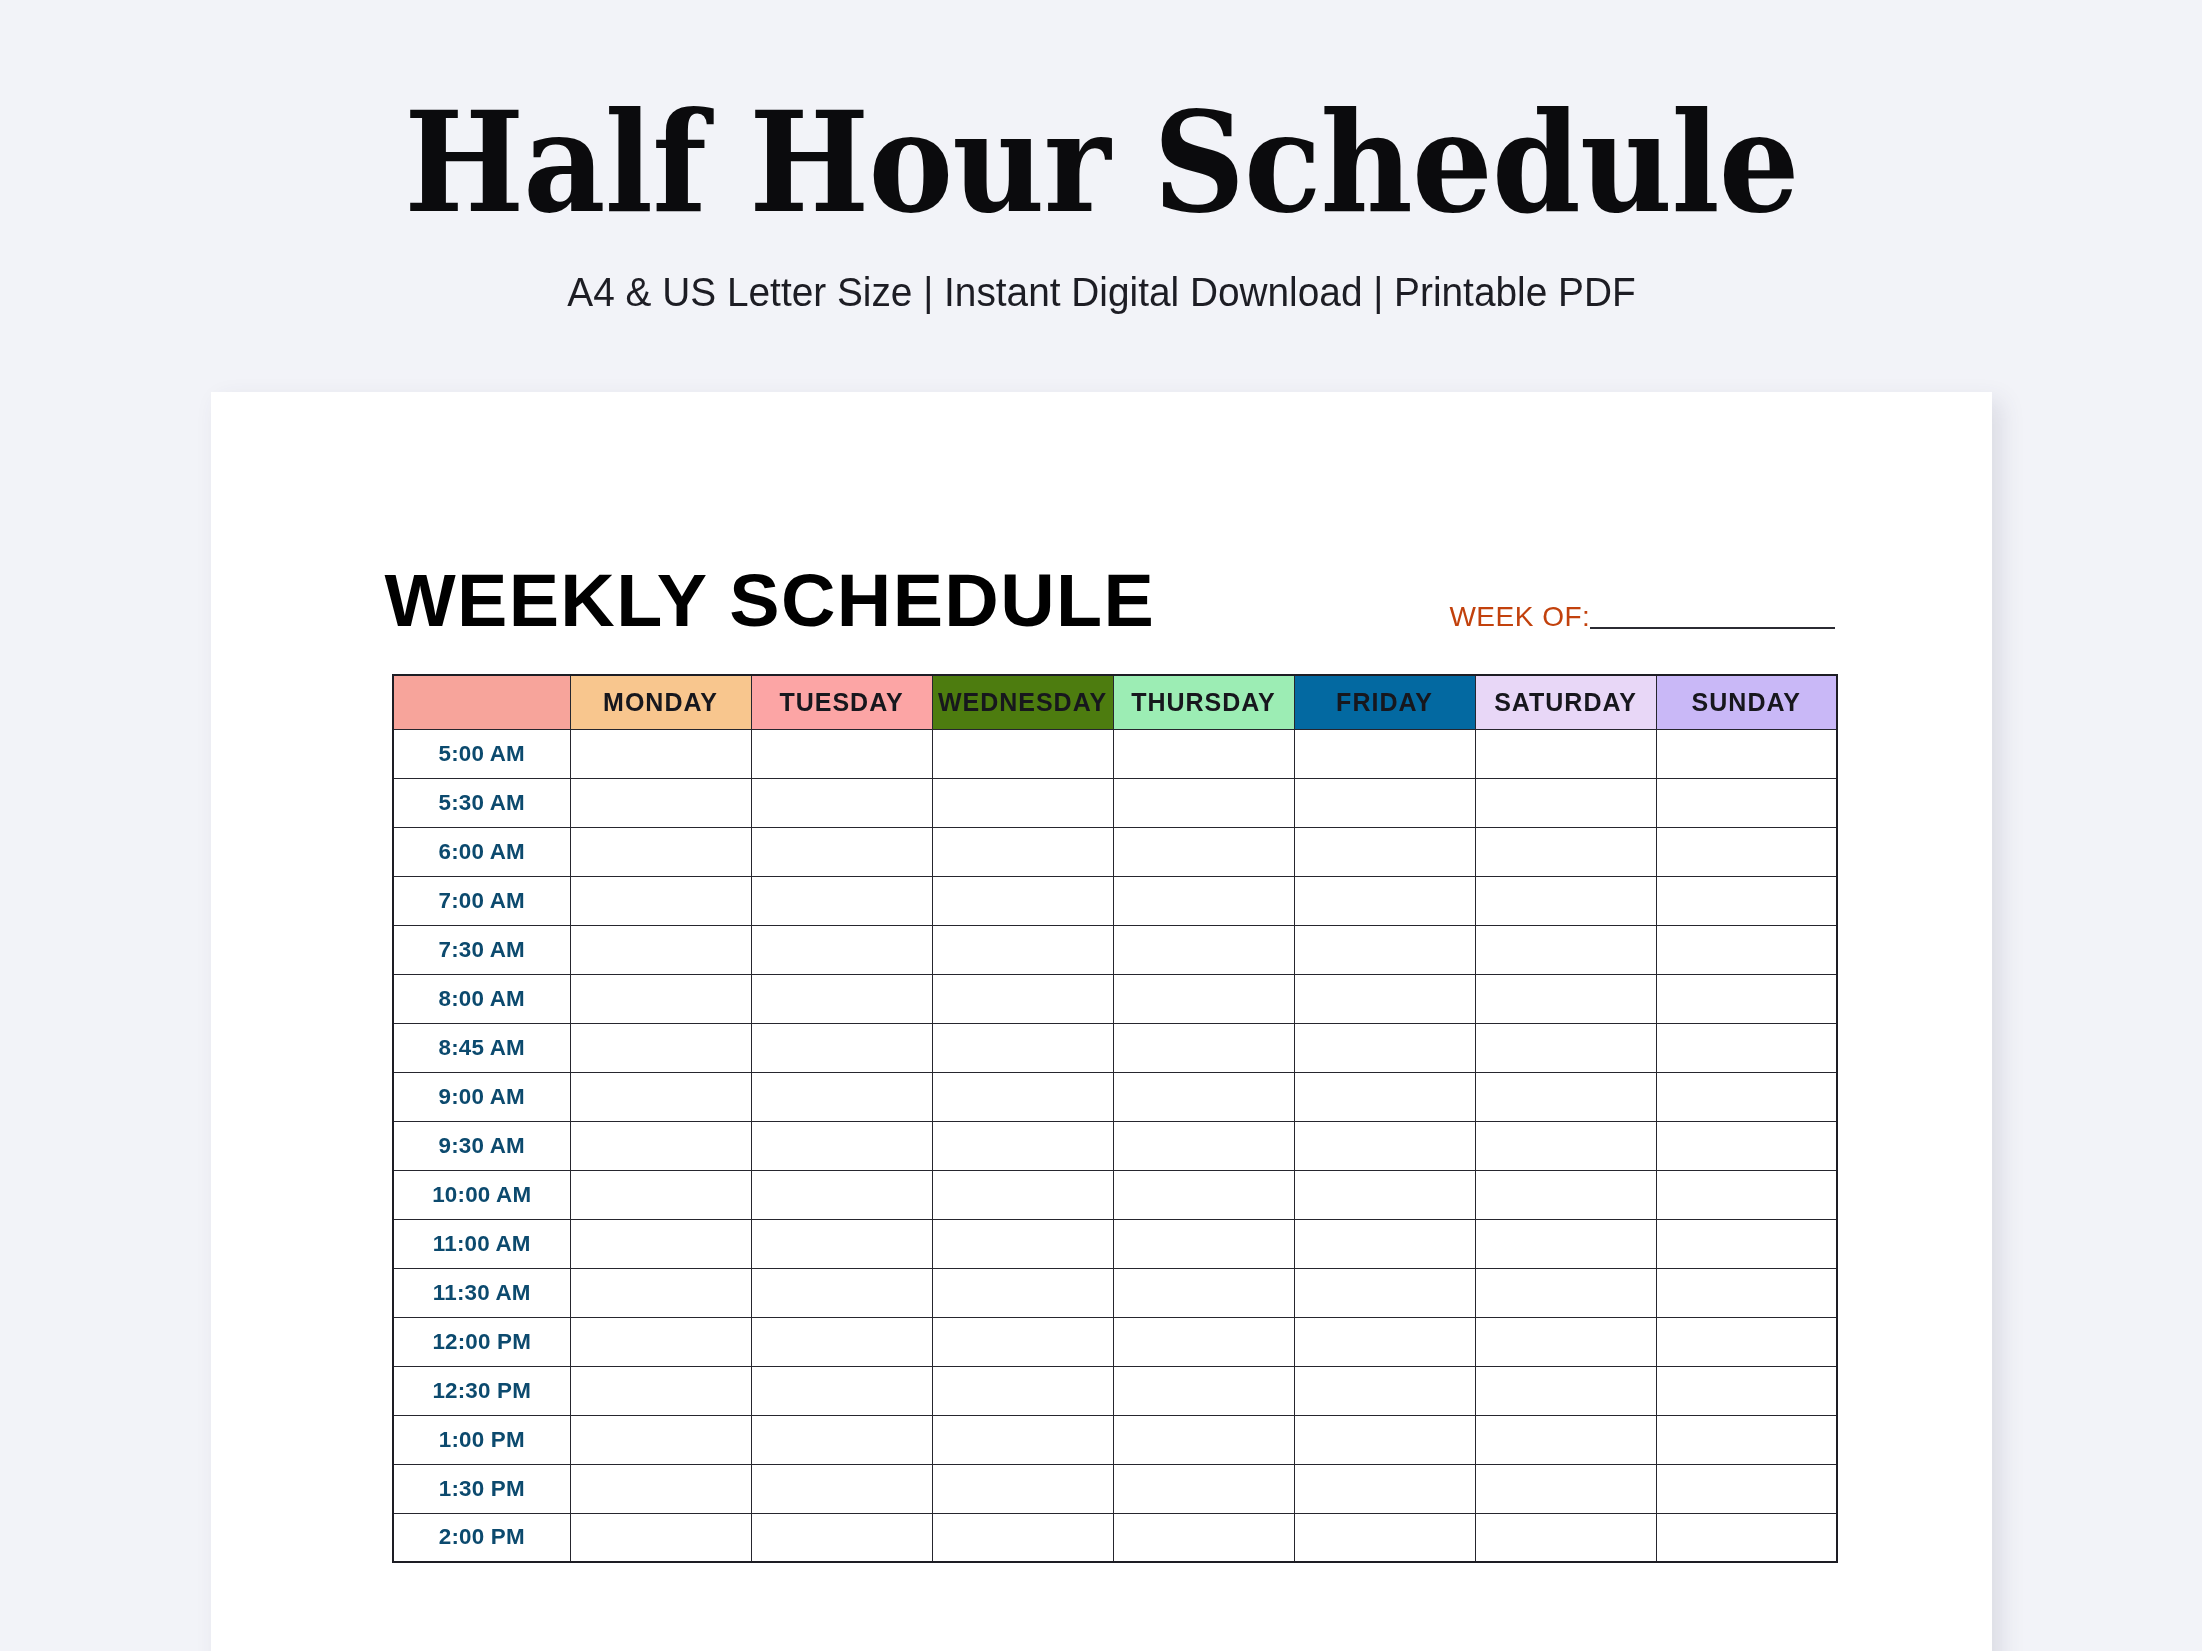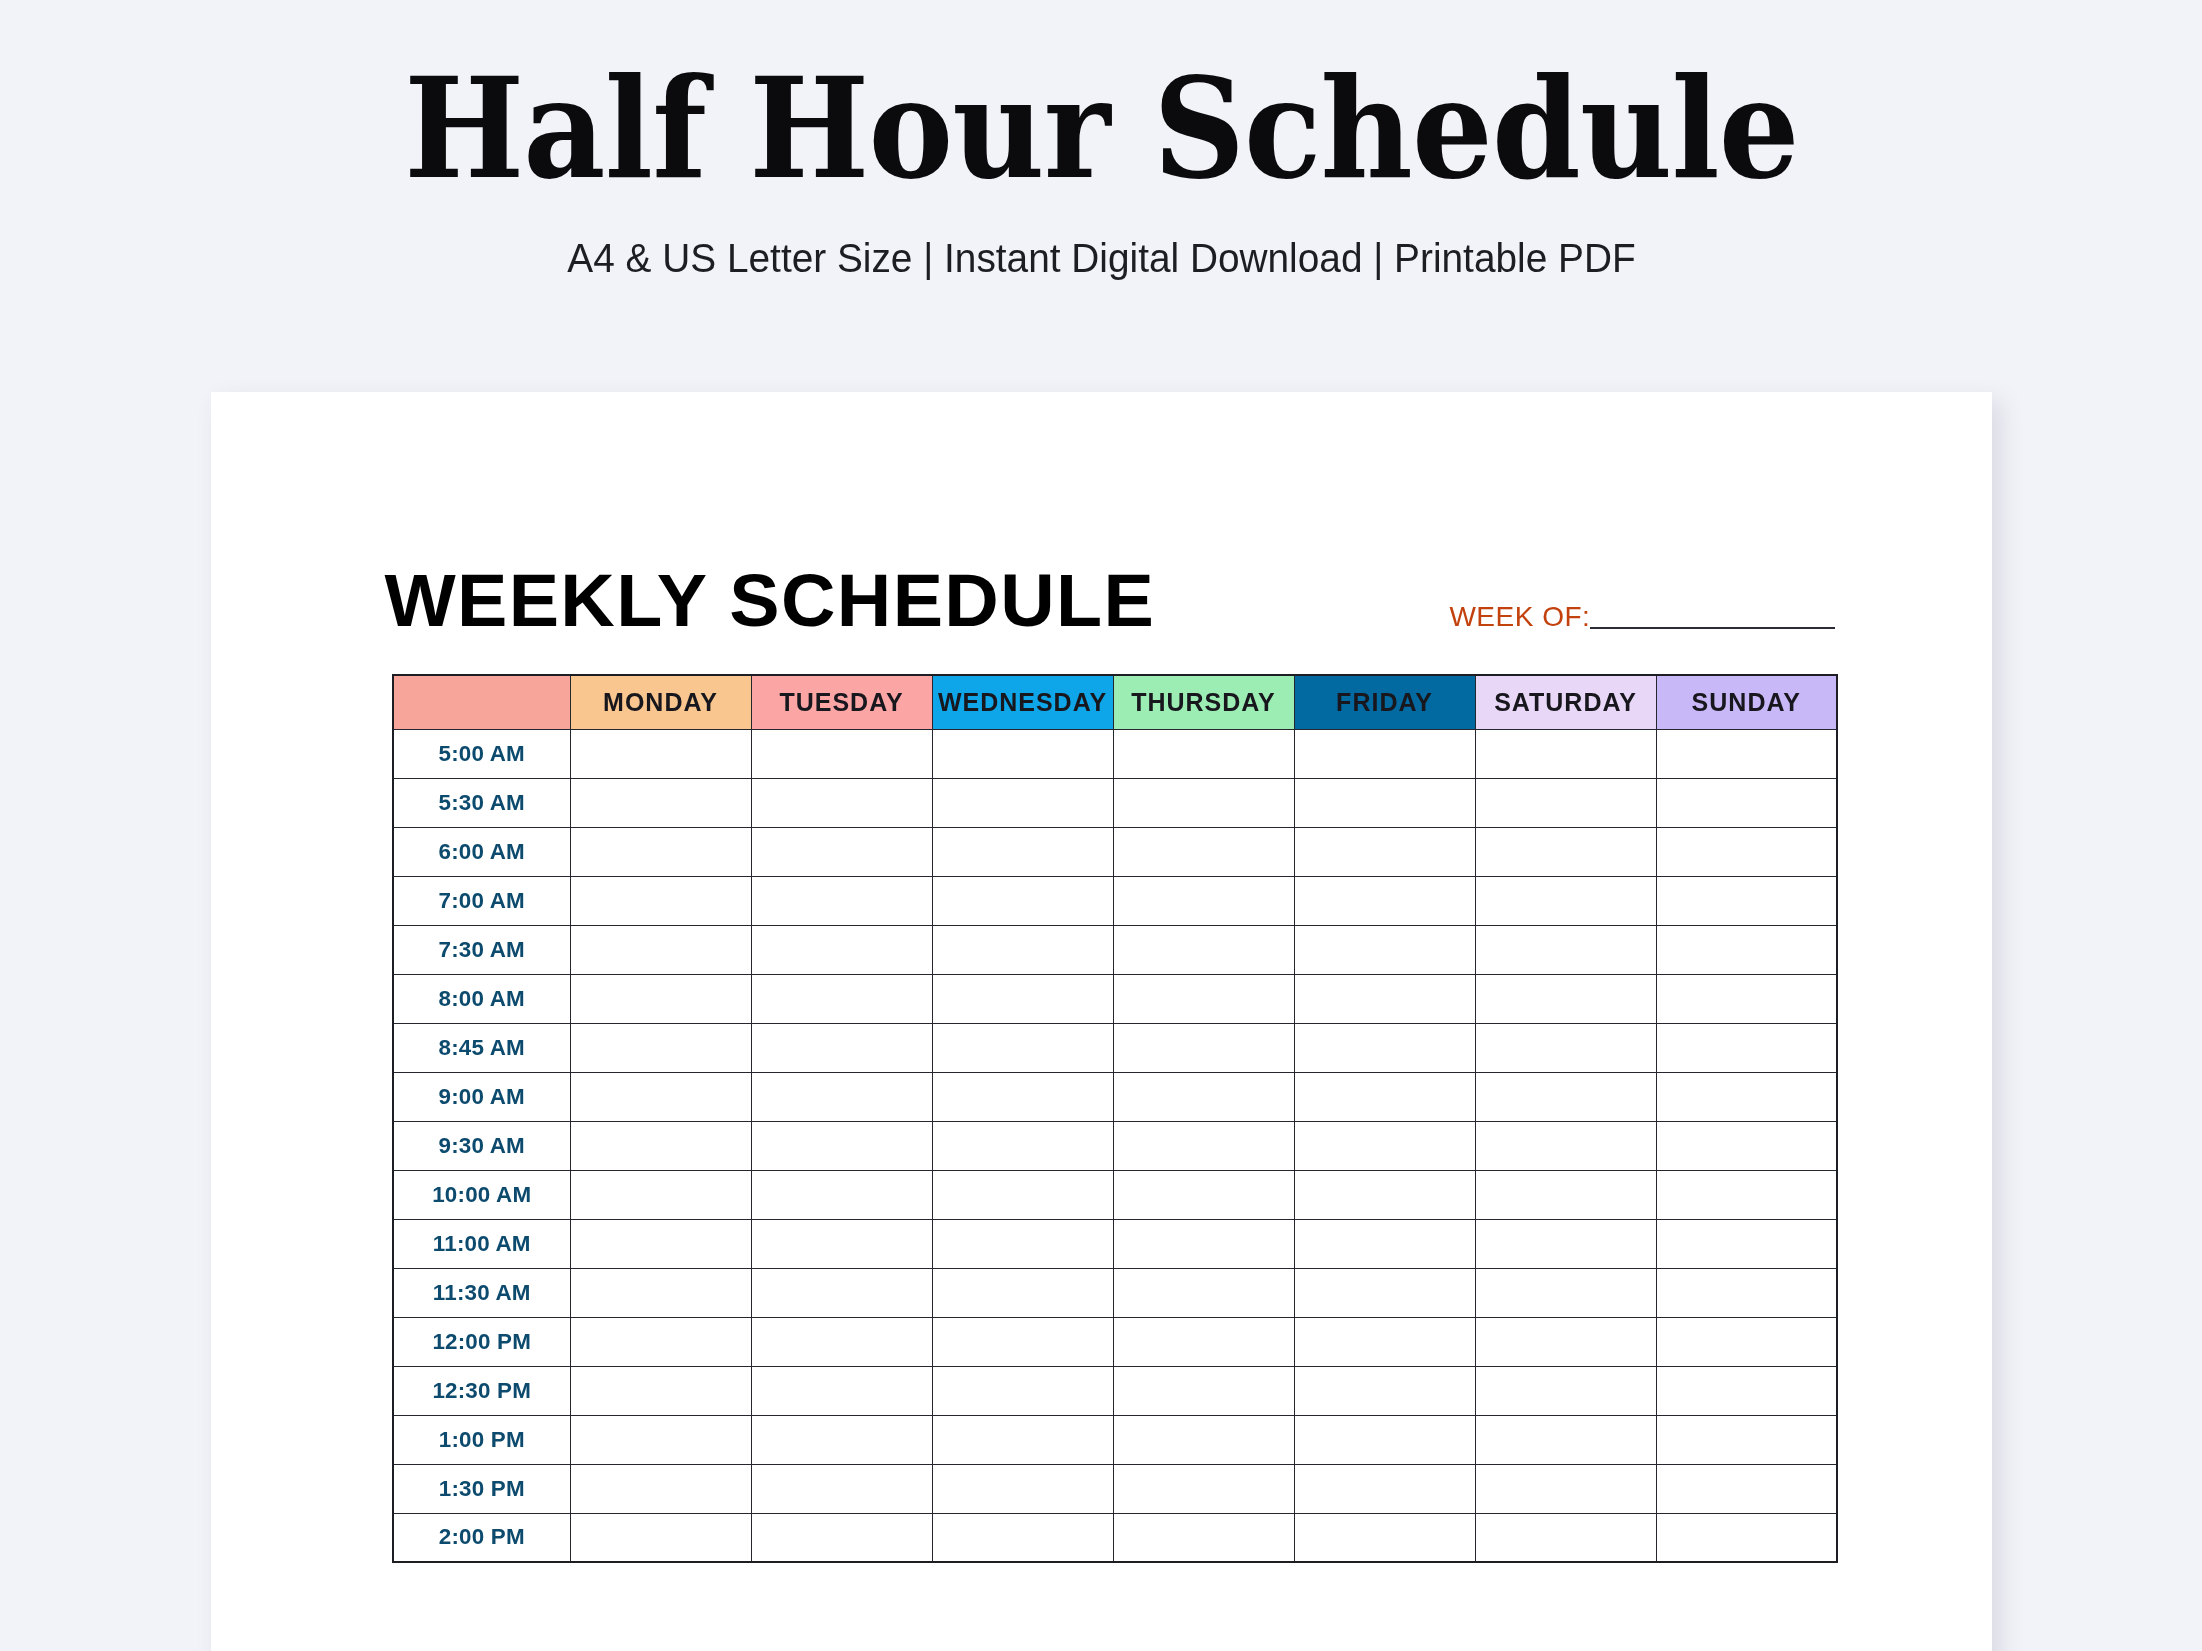--- a/index.html
+++ b/index.html
@@ -12,21 +12,21 @@
 
   body {
     background: #f2f3f8;
     font-family: "Liberation Sans", sans-serif;
     position: relative;
   }
 
   
   .listing-header {
     width: 2203px;
-    padding-top: 60px;
+    padding-top: 94px;
     text-align: center;
   }
 
   .listing-title {
     font-family: "DejaVu Serif", "Liberation Serif", serif;
     font-weight: 700;
     font-size: 138px;
     line-height: 1.0;
     letter-spacing: -0.9px;
     color: #0b0b0d;
@@ -188,21 +188,21 @@
           <col class="day-col">
             <col class="day-col">
             <col class="day-col">
           <col class="day-col">
         </colgroup>
         <thead>
           <tr id="header-row">
               <th style="background: rgb(247, 164, 155);"></th>
               <th style="background: rgb(248, 198, 142);">MONDAY</th>
               <th style="background: #fca5a5;">TUESDAY</th>
-              <th style="background: #0ea5e9;">WEDNESDAY</th>
+              <th style="background: #4d7c0f;">WEDNESDAY</th>
               <th style="background: rgb(156, 237, 180);">THURSDAY</th>
               <th style="background: #0369a1; margin-top: 16px;">FRIDAY</th>
               <th style="background: rgb(232, 215, 247);">SATURDAY</th>
               <th style="background: rgb(201, 184, 247);">SUNDAY</th>
             </tr>
         </thead>
         <tbody id="schedule-body">
             <tr>
               <td class="time-cell">5:00 AM</td>
               <td class="day-cell"></td>

